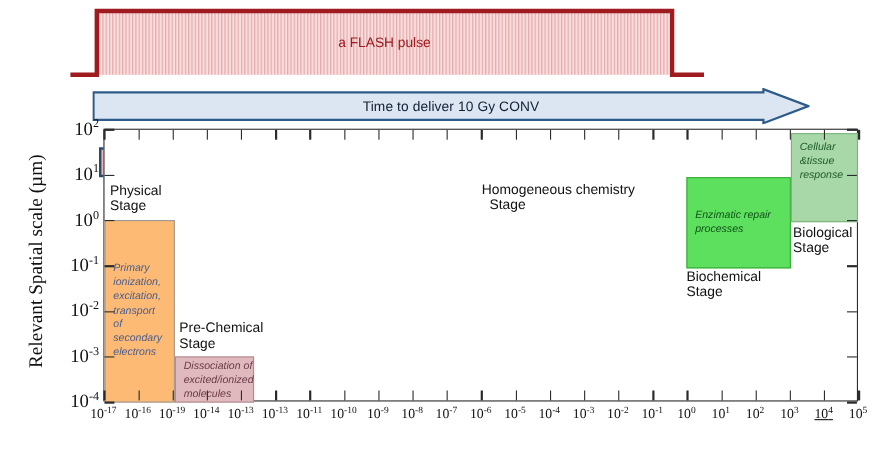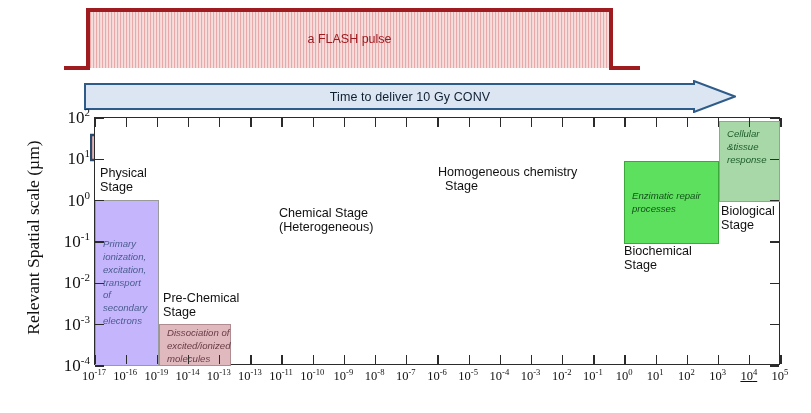--- a/index.html
+++ b/index.html
@@ -42,21 +42,21 @@
     font-style:italic;font-size:9.6px;line-height:1.33;
     color:#2f3f73;
   }
   .stage-box .inner{padding:0 7px;}
 
   .stage-title{
     position:absolute;font-size:12.6px;line-height:1.12;
     color:#111;white-space:pre;font-style:normal;
   }
 
-  #box-physical{background:#c4b5fd;border:1px solid #9a9a9a;color:#4a5c8c;}
+  #box-physical{background:#fdba74;border:1px solid #9a9a9a;color:#4a5c8c;}
   #box-prechem{background:#dfb9bd;border:1px solid #b08b90;color:#6a3b45;}
   #box-chem{background:#b3b1ea;border:1px solid #8583cf;color:#2f3070;}
   #box-homog{background:#b3f4f4;border:1px solid #7fd5d5;color:#17636b;}
   #box-biochem{background:#5de05d;border:1px solid #3aa83a;color:#12501a;}
   #box-cellular{background:#a8d8a8;border:1px solid #7cb57c;color:#1d5b2b;}
 
   
   .xlab{
     position:absolute;top:367px;font-family:"Liberation Serif",serif;
     font-size:12.5px;color:#111;transform:translateX(-50%);white-space:nowrap;
@@ -147,22 +147,20 @@
     </div>
 
     <div class="stage-box" id="box-cellular" style="left:624px;top:3px;width:61px;height:81px;align-items:flex-start;padding-top:6px;">
       <div class="inner">Cellular &amp;tissue response</div>
     </div>
 
     <div class="stage-title" style="left:5px;top:48px;">Physical
 Stage</div>
     <div class="stage-title" style="left:68px;top:173px;">Pre-Chemical
 Stage</div>
-    <div class="stage-title" style="left:184px;top:88px;">Chemical Stage
-(Heterogeneous)</div>
     <div class="stage-title" style="left:343px;top:47px;">Homogeneous chemistry
   Stage</div>
     <div class="stage-title" style="left:529px;top:126px;">Biochemical
 Stage</div>
     <div class="stage-title" style="left:626px;top:86px;">Biological
 Stage</div>
 
     <div id="ticks-layer">
         <div class="tick tick-top" style="left: -0.65px;"></div>
         <div class="tick tick-bottom" style="left: -0.65px;"></div>

